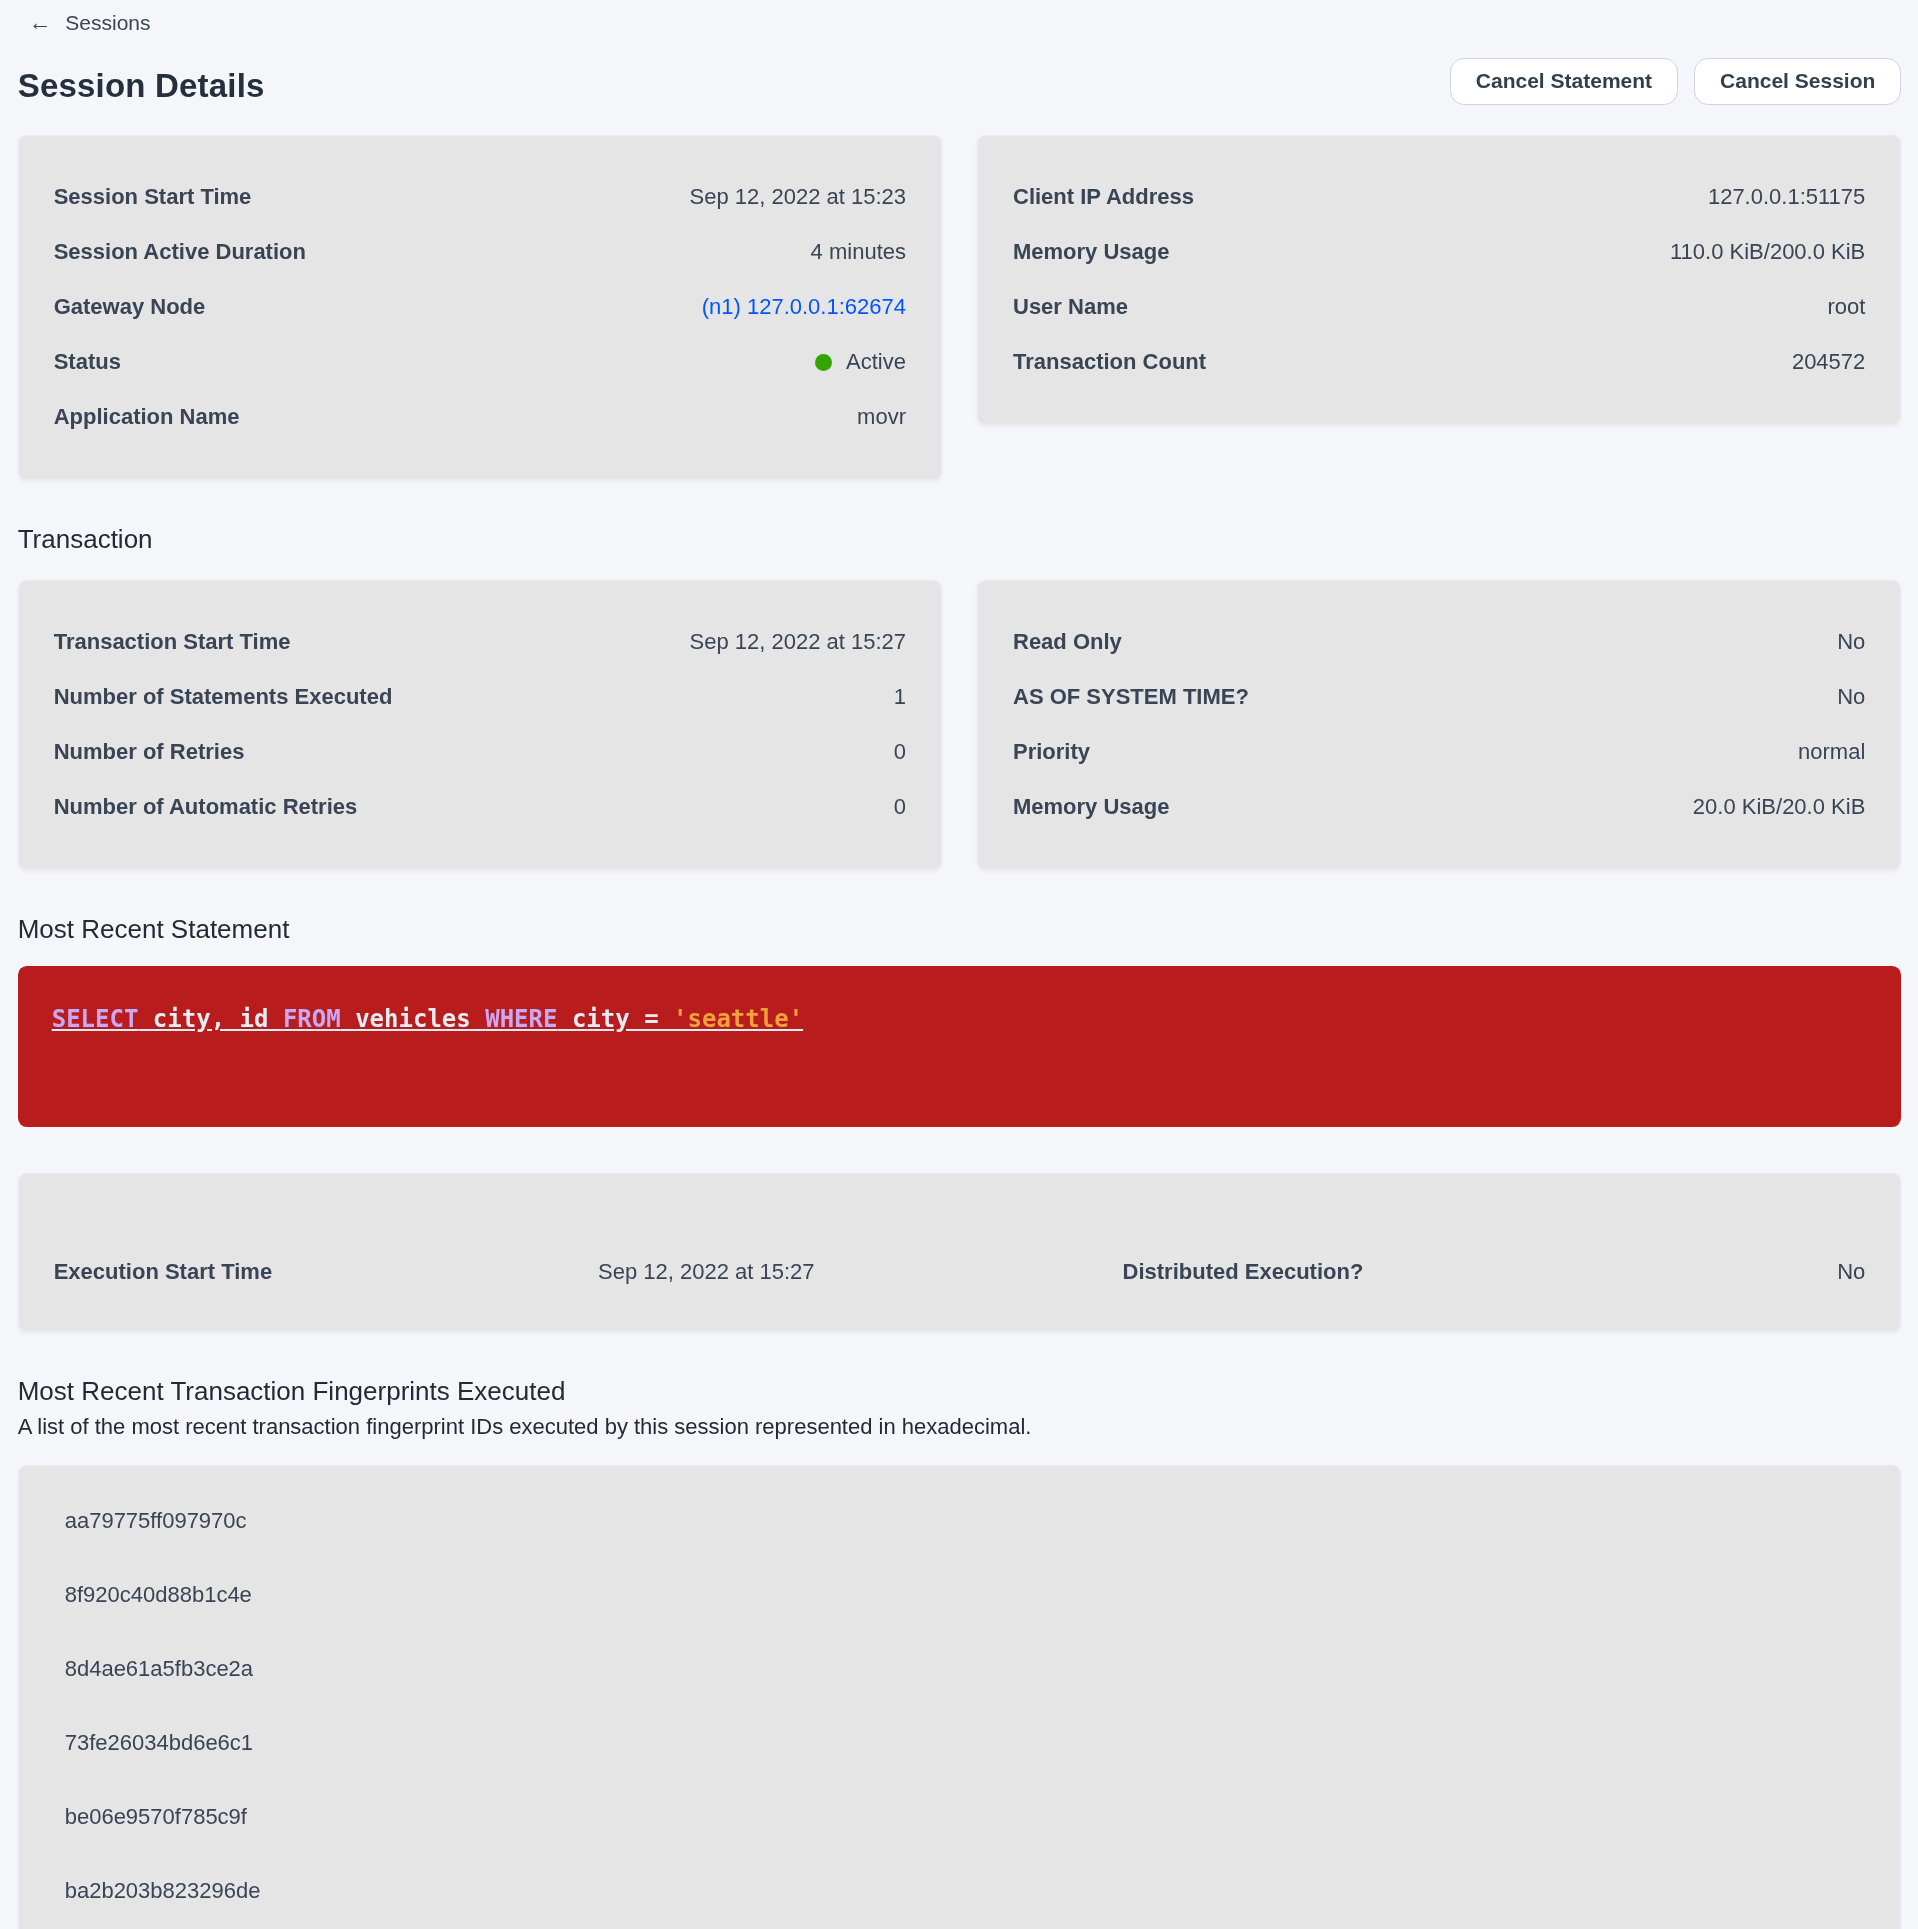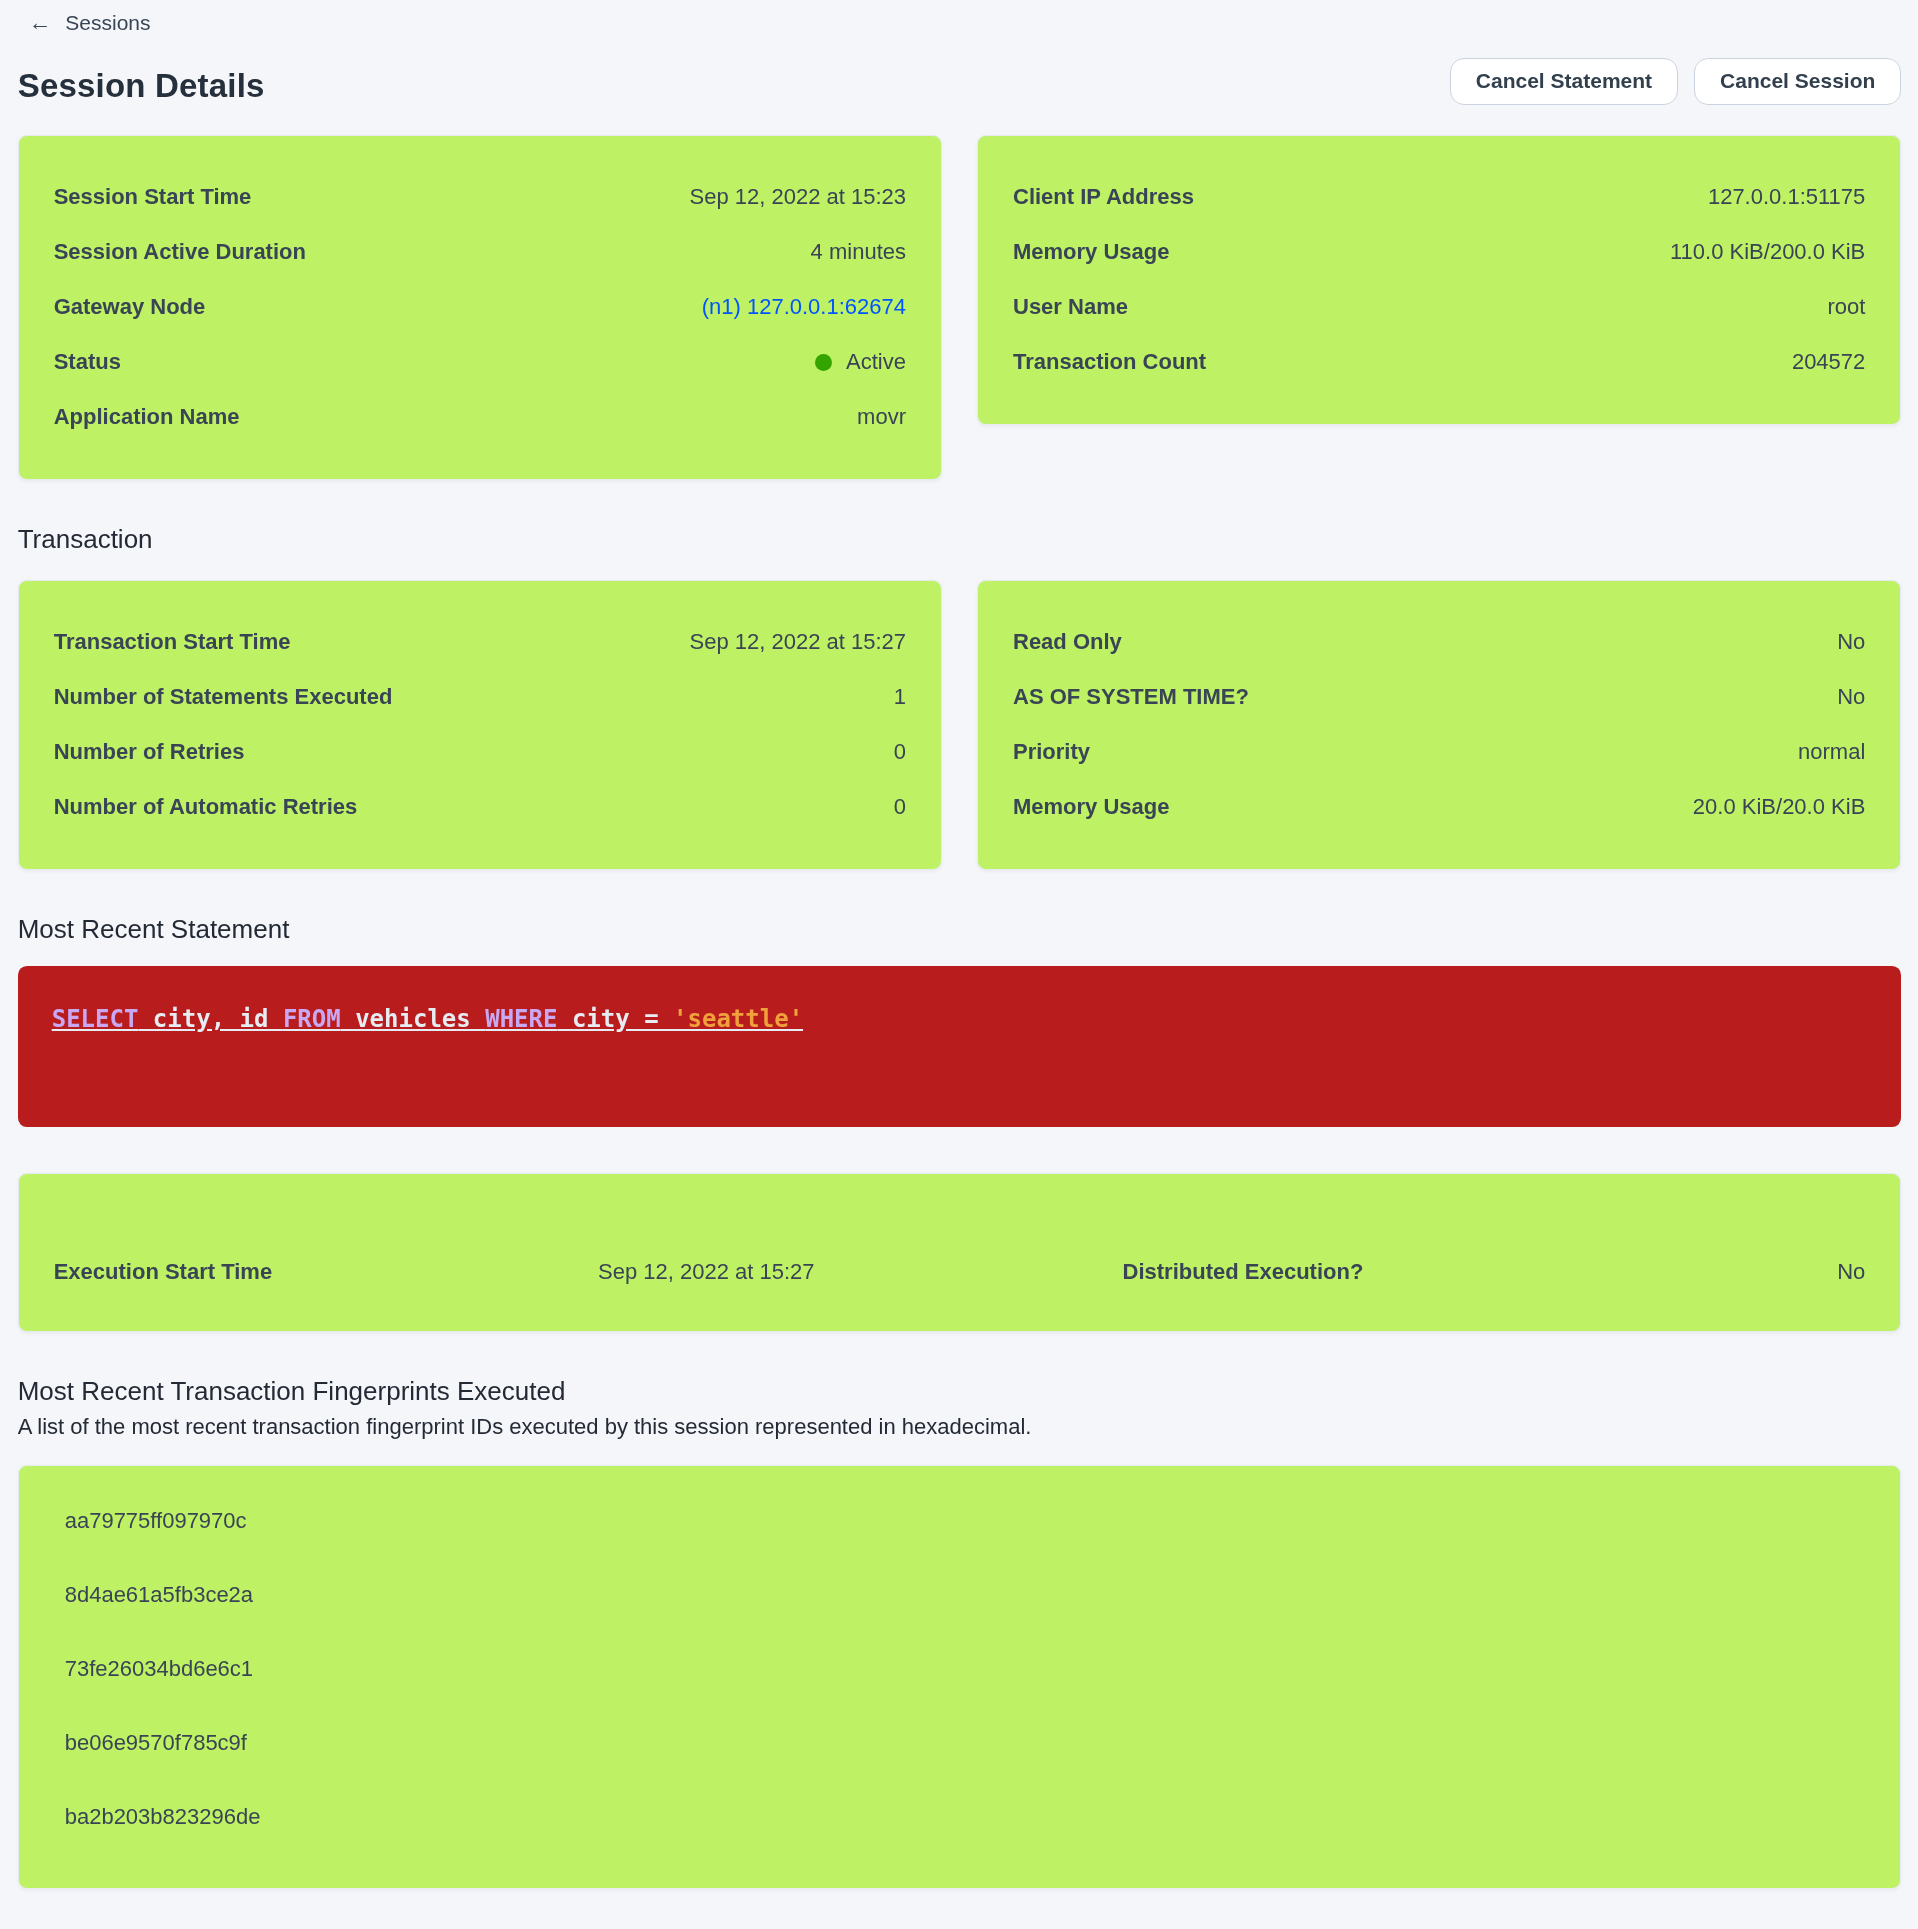--- a/index.html
+++ b/index.html
@@ -33,21 +33,21 @@
     font-size: 21px; font-weight: 700; color: #323f4d;
     padding: 10.6px 25px; cursor: pointer;
   }
 
   
   .cards-grid {
     display: grid; grid-template-columns: 1fr 1fr; gap: 35px;
     align-items: start; margin-top: 30px;
   }
   .card {
-    background: #bef264; border: 0.9px solid #e7ecf2; border-radius: 8.9px;
+    background: #e5e5e5; border: 0.9px solid #e7ecf2; border-radius: 8.9px;
     box-shadow: 0 1.8px 3.5px rgba(37,48,63,0.05);
     padding: 34px 35px;
   }
   .kv-row {
     display: flex; justify-content: space-between; align-items: center;
     height: 55px; font-size: 22px; color: #394455;
   }
   .kv-label { font-weight: 700; }
   .kv-value { font-weight: 400; text-align: right; }
   .link { color: #0055ff; text-decoration: none; cursor: pointer; }
@@ -221,20 +221,21 @@
       <span class="kv-value">No</span>
     </div>
   </div>
 
   
   <div class="section-heading">Most Recent Transaction Fingerprints Executed</div>
   <div class="section-desc">A list of the most recent transaction fingerprint IDs executed by this session represented in hexadecimal.</div>
 
   <div class="card fp-card">
     <div class="fp-item">aa79775ff097970c</div>
+    <div class="fp-item">8f920c40d88b1c4e</div>
     <div class="fp-item">8d4ae61a5fb3ce2a</div>
     <div class="fp-item">73fe26034bd6e6c1</div>
     <div class="fp-item">be06e9570f785c9f</div>
     <div class="fp-item">ba2b203b823296de</div>
   </div>
 
 </div>
 
 
 </body></html>

